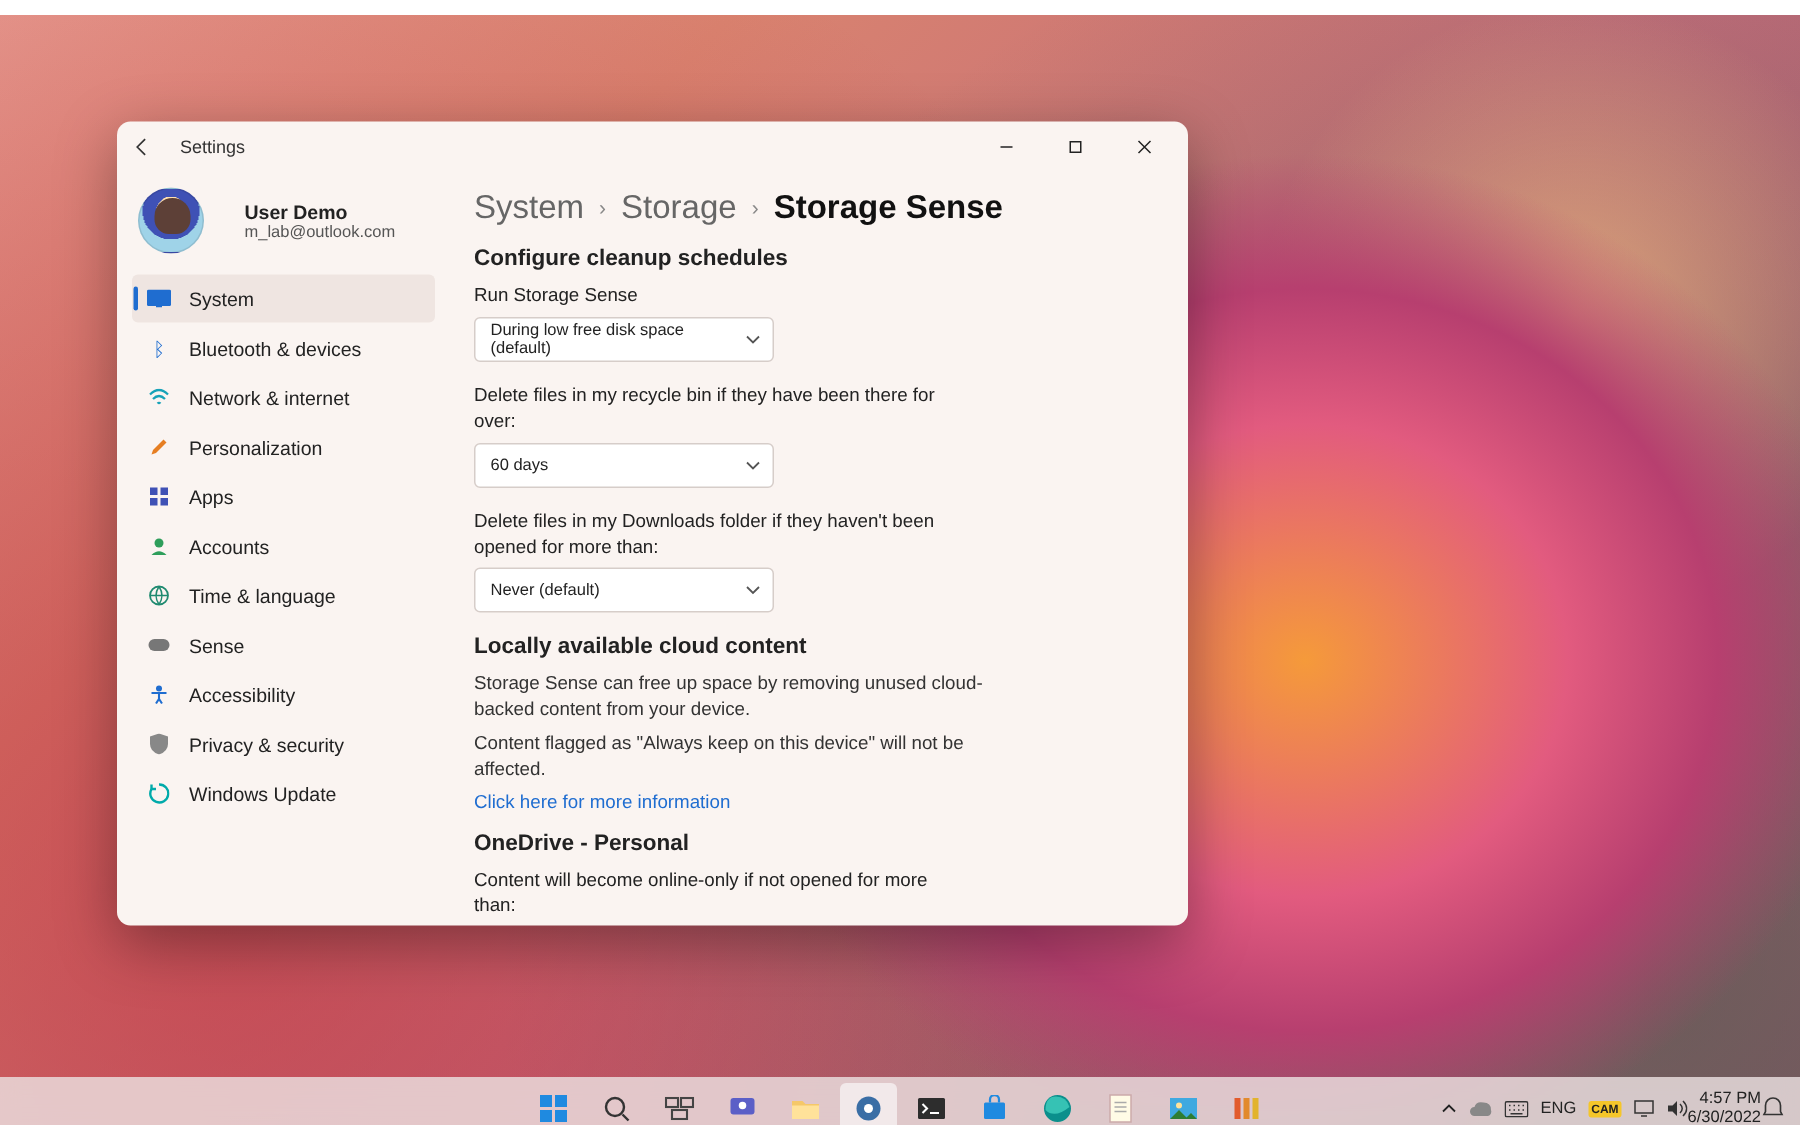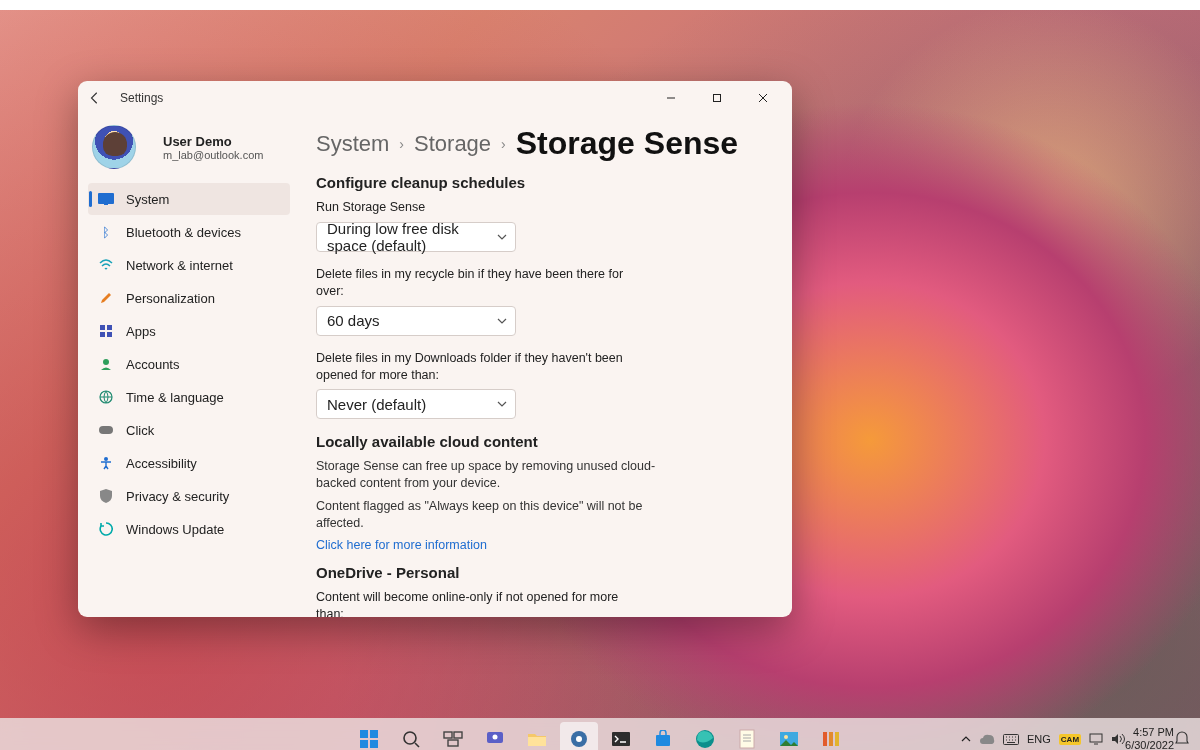--- a/index.html
+++ b/index.html
@@ -85,31 +85,31 @@
   }
   .nav-icon{ width:16px; height:16px; display:flex; align-items:center; justify-content:center; font-size:13px; }
 
   
   .main { flex:1; padding: 4px 22px 16px 18px; overflow:auto; position:relative; }
   .main::-webkit-scrollbar{ width:3px; }
   .main::-webkit-scrollbar-thumb{ background:#b9aaa4; border-radius:2px; }
   .breadcrumb{ display:flex; align-items:center; gap:10px; font-size:22px; color:#555; margin: 6px 0 12px 0; }
   .breadcrumb .crumb{ color:#666; font-weight:400; }
   .breadcrumb .sep{ color:#888; font-size:14px; }
-  .breadcrumb .current{ color:#111; font-weight:600; font-size:32px; }
+  .breadcrumb .current{ color:#111; font-weight:600; font-size:22px; }
 
   h3.section{ font-size:15px; font-weight:600; color:#222; margin: 4px 0 8px; }
   .label{ font-size:12.5px; color:#222; margin: 8px 0 6px; max-width: 330px; line-height:1.35; }
   .desc{ font-size:12.5px; color:#333; max-width:340px; line-height:1.35; margin-bottom:6px; }
   .link{ font-size:12.5px; color:#1f6dd0; cursor:pointer; }
 
   .dropdown{
     width:200px; height:30px; border:1px solid #d6cdc9; border-radius:4px;
     background:#fff; display:flex; align-items:center; justify-content:space-between;
-    padding:0 8px 0 10px; font-size:15px; color:#222; margin-bottom:14px;
+    padding:0 8px 0 10px; font-size:11px; color:#222; margin-bottom:14px;
   }
   .dropdown .chev{ color:#555; }
 
   
   .taskbar{
     position:absolute; left:0; right:0; bottom:0; height:42px;
     background: rgba(235,225,225,.82);
     backdrop-filter: blur(6px);
     display:flex; align-items:center;
   }
@@ -227,21 +227,21 @@
                 </svg>
               </span>
             <span>Time &amp; language</span>
           </div>
           <div class="nav-item">
             <span class="nav-icon">
                 <svg width="16" height="12" viewBox="0 0 16 12">
                   <rect x="1" y="2" width="14" height="8" rx="4" fill="#777"></rect>
                 </svg>
               </span>
-            <span>Click</span>
+            <span>Sense</span>
           </div>
           <div class="nav-item">
             <span class="nav-icon">
                 <svg width="14" height="14" viewBox="0 0 14 14">
                   <circle cx="7" cy="3" r="2" fill="#1f6dd0"></circle>
                   <path d="M2 6h10M7 6v4M5 13l2-3 2 3" stroke="#1f6dd0" stroke-width="1.4" fill="none"></path>
                 </svg>
               </span>
             <span>Accessibility</span>
           </div>

